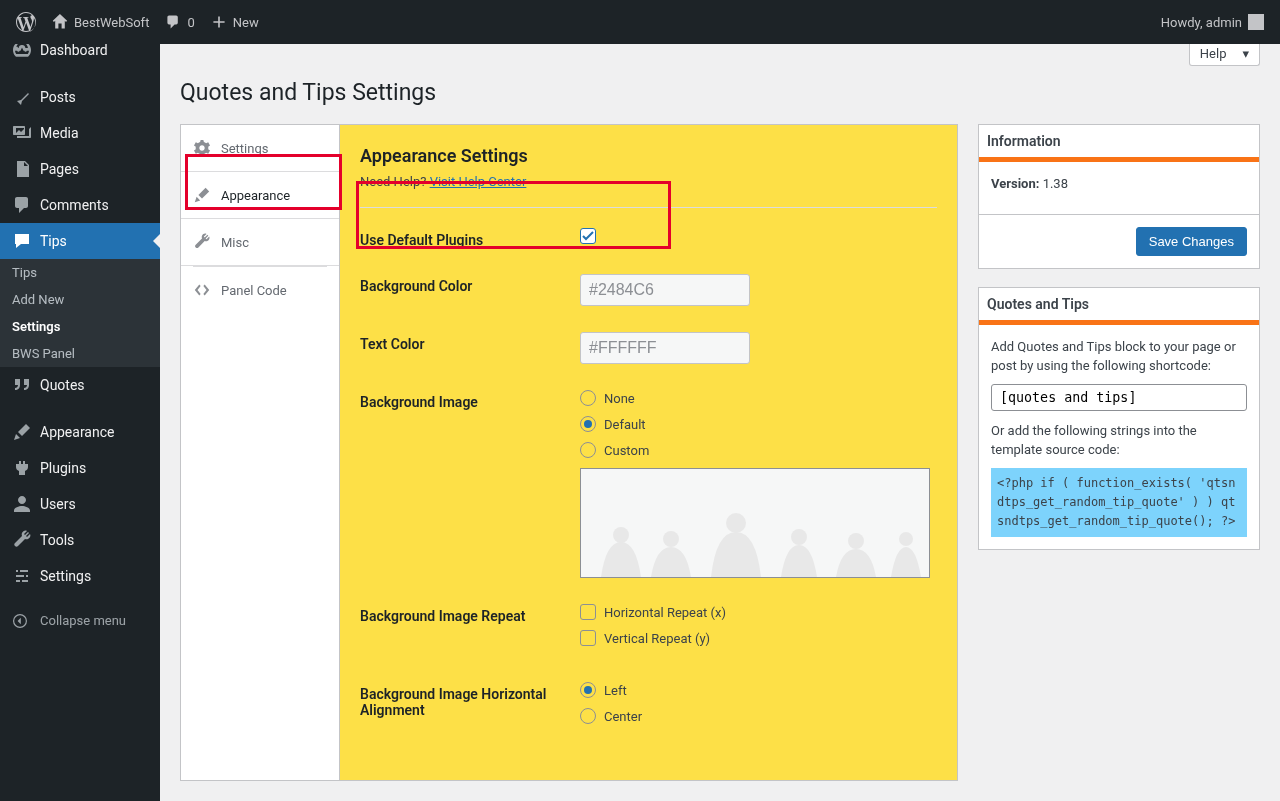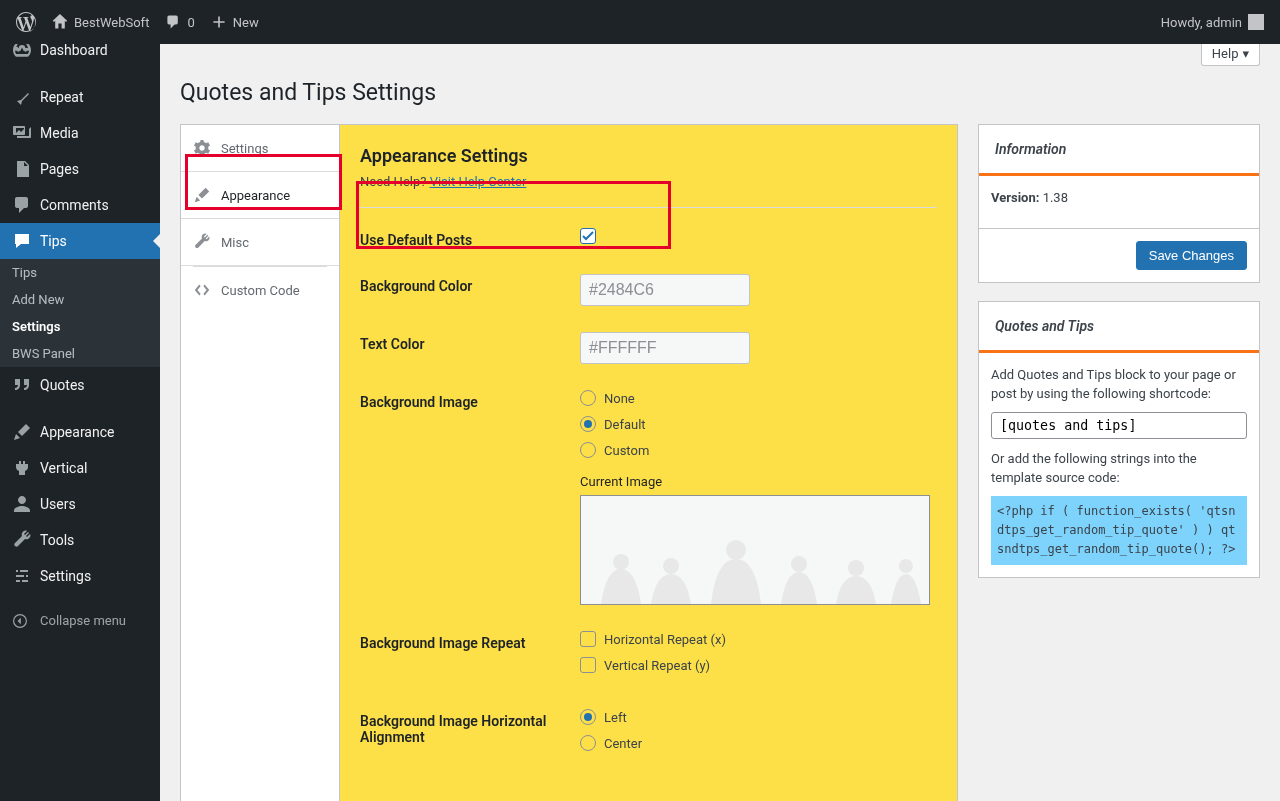--- a/index.html
+++ b/index.html
@@ -18,21 +18,21 @@
 .menu-item.current::after { content: ''; position: absolute; right: -1px; top: 50%; margin-top: -8px; border: 8px solid transparent; border-right-color: #f0f0f1; }
 .submenu { background: #2c3338; }
 .submenu .sub-item { display: block; padding: 6px 8px 6px 12px; cursor: pointer; color: rgba(240,246,252,.7); font-size: 13px; }
 .submenu .sub-item.current { color: #fff; font-weight: 600; }
 .separator { margin: 5px 0; border-top: 1px solid transparent; }
 .collapse-item { display: flex; align-items: flex-start; padding: 8px 8px 8px 12px; cursor: pointer; color: rgba(240,246,252,.6); }
 .collapse-item .arrow-icon { width: 20px; margin-right: 8px; }
 
 #content { margin-left: 160px; margin-top: 32px; padding: 10px 20px 20px; }
 .header-bar { display: flex; justify-content: flex-end; margin-bottom: 4px; }
-.help-tab { background: #fff; border: 1px solid #c3c4c7; border-top: none; padding: 4px 10px; cursor: pointer; border-bottom-left-radius: 3px; border-bottom-right-radius: 3px; font-size: 13px; display:flex; align-items:center; gap:4px;}
+.help-tab { background: #fff; border: 1px solid #c3c4c7; border-top: none; padding: 4px 10px; cursor: pointer; border-bottom-left-radius: 3px; border-bottom-right-radius: 3px; font-size: 13px; display:flex; align-items:center; gap:16px;}
 h1.page-title { font-size: 23px; font-weight: 400; color: #1d2327; margin: 0 0 14px; padding: 9px 0 4px; }
 
 .cols { display: flex; gap: 20px; align-items: flex-start; }
 .col-main { flex: 1; display: flex; gap: 0; }
 .col-side { width: 282px; }
 
 .tabs-panel { width: 160px; background: #fff; border: 1px solid #c3c4c7; }
 .tab-item { display: flex; align-items: center; padding: 14px 12px; cursor: pointer; border-bottom: 1px solid #dcdcde; color: #646970; gap: 10px; }
 .tab-item.active { color: #1d2327; }
 .tab-item:last-child { border-bottom: none; }
@@ -56,21 +56,21 @@
 .text-input { width: 170px; padding: 6px 8px; border: 1px solid #c3c4c7; border-radius: 3px; background: #f6f7f7; color: #8c8f94; font-size: 16px; }
 .radio-group label { display: flex; align-items: center; margin-bottom: 10px; cursor: pointer; font-size: 13px; gap:8px; }
 .radio-dot { width: 16px; height: 16px; border: 1px solid #8c8f94; border-radius: 50%; display: flex; align-items: center; justify-content: center; }
 .radio-dot.checked::after { content: ''; width: 8px; height: 8px; background: #2271b1; border-radius: 50%; }
 .field-sublabel { font-size: 13px; color: #1d2327; margin-bottom: 6px; }
 .image-preview { width: 350px; height: 110px; border: 1px solid #8c8f94; background: #f6f7f7; position:relative; overflow:hidden; }
 .checkbox-label { display: flex; align-items: center; margin-bottom: 10px; cursor: pointer; font-size: 13px; gap:8px; }
 .checkbox-box { width: 16px; height: 16px; border: 1px solid #8c8f94; border-radius: 3px; }
 
 .postbox { background: #fff; border: 1px solid #c3c4c7; margin-bottom: 18px; }
-.postbox h3 { font-size: 14px; font-weight: 600; padding: 16px; border-bottom: 3px solid #f97316; font-style: italic; }
+.postbox h3 { font-size: 14px; font-weight: 600; padding: 8px; border-bottom: 5px solid #f97316; }
 .postbox .inside { padding: 12px; }
 .postbox .inside p { margin-bottom: 8px; line-height: 1.5; }
 .save-row { padding: 12px; border-top: 1px solid #c3c4c7; text-align: right; }
 .button-primary { background: #2271b1; color: #fff; border: 1px solid #2271b1; padding: 6px 12px; border-radius: 3px; cursor: pointer; font-size: 13px; }
 .shortcode-input { width: 100%; padding: 5px 8px; border: 1px solid #8c8f94; border-radius: 3px; font-family: monospace; background:#fff; margin-bottom:10px; }
 .code-block { background: #7dd3fc; padding: 6px; font-family: monospace; font-size: 12px; line-height: 1.6; word-break: break-all; }
 svg { display: block; }
 .silhouette { position:absolute; bottom:0; left:0; right:0; height:80px; }
 </style>
 </head>
@@ -125,21 +125,21 @@
       </span>
     <span>Dashboard</span>
   </div>
   <div class="separator"></div>
   <div class="menu-item">
     <span class="dashicon">
         <svg width="20" height="20" viewBox="0 0 20 20" fill="currentColor">
           <path d="M12 2l5 5-7 7-1 4-4-4 4-1 7-7-4-4zm-8 14l-2 2 2-2z"></path>
         </svg>
       </span>
-    <span>Repeat</span>
+    <span>Posts</span>
   </div>
   <div class="menu-item">
     <span class="dashicon">
         <svg width="20" height="20" viewBox="0 0 20 20" fill="currentColor">
           <path d="M13 11V4c0-.6-.4-1-1-1H2c-.6 0-1 .4-1 1v7c0 .6.4 1 1 1h10c.6 0 1-.4 1-1zm-1-5l-3 3-2-2-3 3V5h8v1zm7-2v10c0 .6-.4 1-1 1H5v-2h12V6l2-2z"></path>
         </svg>
       </span>
     <span>Media</span>
   </div>
   <div class="menu-item">
@@ -188,21 +188,21 @@
         </svg>
       </span>
     <span>Appearance</span>
   </div>
   <div class="menu-item">
     <span class="dashicon">
         <svg width="20" height="20" viewBox="0 0 20 20" fill="currentColor">
           <path d="M13 3v3h3v3c0 2-1 3-3 4v4H7v-4c-2-1-3-2-3-4V6h3V3h2v3h2V3h2z"></path>
         </svg>
       </span>
-    <span>Vertical</span>
+    <span>Plugins</span>
   </div>
   <div class="menu-item">
     <span class="dashicon">
         <svg width="20" height="20" viewBox="0 0 20 20" fill="currentColor">
           <path d="M10 10c2 0 4-2 4-4s-2-4-4-4-4 2-4 4 2 4 4 4zm0 2c-3 0-8 1.5-8 4.5V18h16v-1.5c0-3-5-4.5-8-4.5z"></path>
         </svg>
       </span>
     <span>Users</span>
   </div>
   <div class="menu-item">
@@ -272,34 +272,34 @@
             </span>
           <span>Misc</span>
         </div>
         <div class="tab-hr"></div>
         <div class="tab-item">
           <span class="tab-icon">
               <svg width="18" height="18" viewBox="0 0 20 20" fill="currentColor">
                 <path d="M7 4L2 10l5 6 1.5-1.5L5 10l3.5-4.5L7 4zm6 0l5 6-5 6-1.5-1.5L15 10l-3.5-4.5L13 4z"></path>
               </svg>
             </span>
-          <span>Custom Code</span>
+          <span>Panel Code</span>
         </div>
       </div>
 
       <div class="settings-panel">
         <h2 class="section-title">Appearance Settings</h2>
         <p class="need-help">
           <span>Need Help?</span>
           <a href="#">Visit Help Center</a>
         </p>
         <hr>
 
         <div class="form-row">
-          <div class="label">Use Default Posts</div>
+          <div class="label">Use Default Plugins</div>
           <div class="field">
             <div class="checkbox-wrap">
               <svg width="12" height="12" viewBox="0 0 12 12">
                   <path d="M1 6l3 3 7-7" stroke="#2271b1" stroke-width="2" fill="none"></path>
                 </svg>
             </div>
           </div>
         </div>
 
         <div class="form-row">
@@ -322,21 +322,20 @@
                 </label>
               <label>
                   <span class="radio-dot checked"></span>
                   <span>Default</span>
                 </label>
               <label>
                   <span class="radio-dot"></span>
                   <span>Custom</span>
                 </label>
             </div>
-            <div class="field-sublabel" style="margin-top:16px;">Current Image</div>
             <div class="image-preview">
               <svg class="silhouette" viewBox="0 0 350 80" preserveAspectRatio="none">
                 <path fill="#e8e8e8" d="M20 80 Q25 45 40 45 Q55 45 60 80 M70 80 Q75 50 90 50 Q105 50 110 80 M130 80 Q135 35 155 35 Q175 35 180 80 M200 80 Q205 48 218 48 Q231 48 236 80 M255 80 Q260 52 275 52 Q290 52 295 80 M310 80 Q315 50 325 50 Q335 50 340 80 Z"></path>
                 <circle cx="40" cy="38" r="8" fill="#e8e8e8"></circle>
                   <circle cx="90" cy="42" r="8" fill="#e8e8e8"></circle>
                   <circle cx="155" cy="26" r="10" fill="#e8e8e8"></circle>
                   <circle cx="218" cy="40" r="8" fill="#e8e8e8"></circle>
                   <circle cx="275" cy="44" r="8" fill="#e8e8e8"></circle>
                   <circle cx="325" cy="42" r="7" fill="#e8e8e8"></circle>
               </svg>

